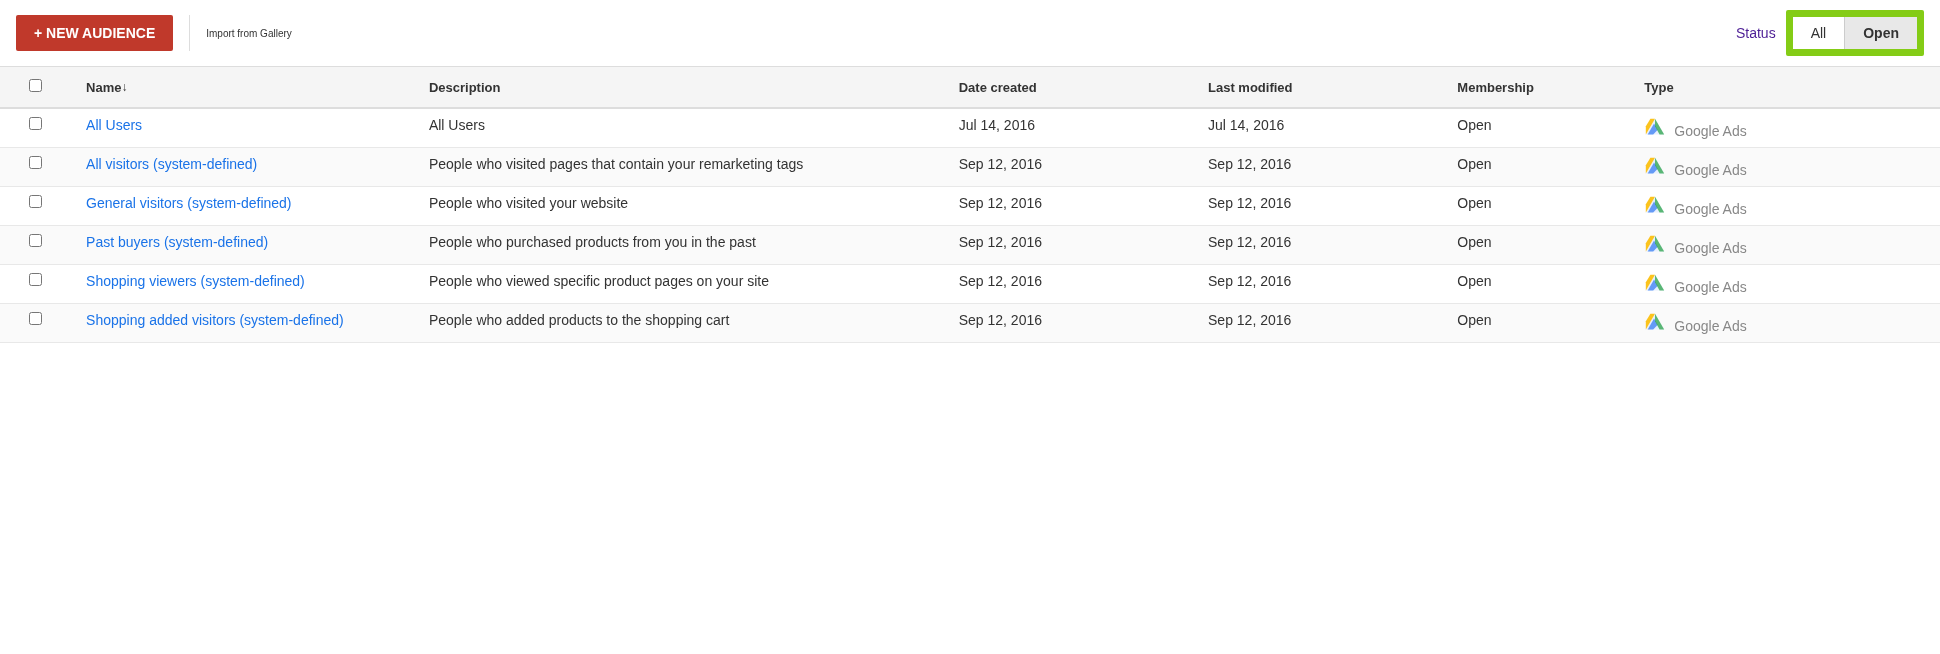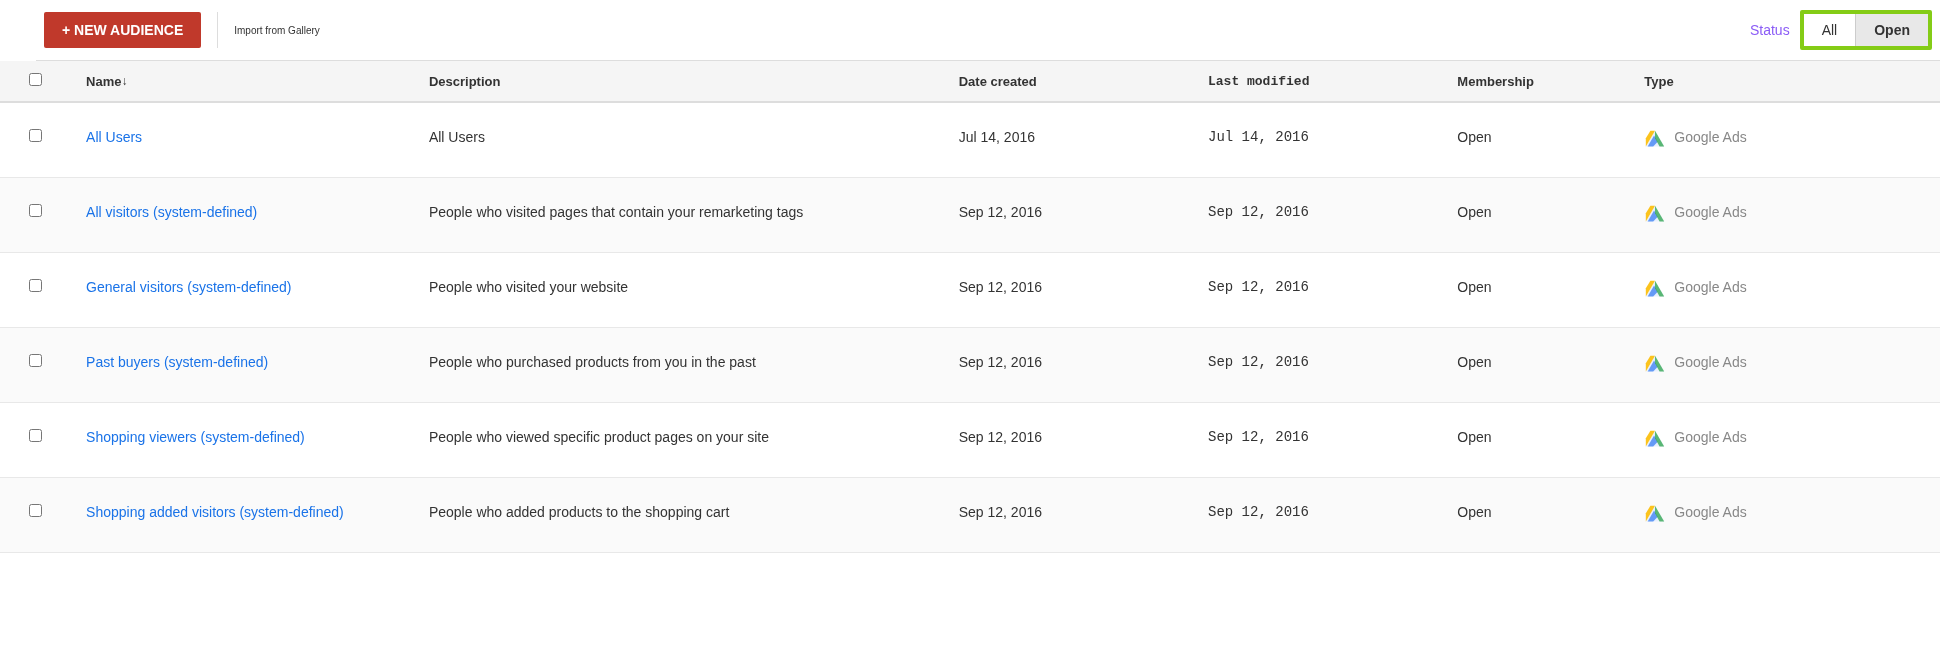--- a/index.html
+++ b/index.html
@@ -2,24 +2,23 @@
 <html><head>
   <meta charset="utf-8">
   <style>
     * { box-sizing: border-box; margin: 0; padding: 0; }
     body { font-family: Arial, sans-serif; font-size: 14px; background: #fff; color: #333; }
 
     
     .toolbar {
       display: flex;
       align-items: center;
-      padding: 10px 8px;
+      padding: 10px 16px;
       border-bottom: 1px solid #ddd;
       gap: 0;
-      margin-left: 36px;
     }
     .btn-new-audience {
       background: #c0392b;
       color: #fff;
       border: none;
       padding: 10px 18px;
       font-size: 14px;
       font-weight: bold;
       cursor: pointer;
       border-radius: 2px;
@@ -35,26 +34,26 @@
       font-size: 10px;
       color: #333;
       cursor: pointer;
       background: none;
       border: none;
       padding: 0;
     }
     .toolbar-spacer { flex: 1; }
     .status-label {
       font-size: 14px;
-      color: #8b5cf6;
+      color: #4c1d95;
       margin-right: 10px;
     }
     .status-buttons {
       display: flex;
-      border: 4px solid #84cc16;
+      border: 7px solid #84cc16;
       border-radius: 2px;
       overflow: hidden;
       justify-content: center;
     }
     .status-btn {
       padding: 8px 18px;
       font-size: 14px;
       cursor: pointer;
       background: #fff;
       border: none;
@@ -111,44 +110,44 @@
       display: flex;
       align-items: center;
     }
     .sort-arrow { color: #333; font-size: 12px; }
     tbody tr {
       border-bottom: 1px solid #e8e8e8;
     }
     tbody tr:nth-child(odd) { background: #fff; }
     tbody tr:nth-child(even) { background: #fafafa; }
     tbody td {
-      padding: 26px 16px;
+      padding: 8px 16px;
       font-size: 14px;
       vertical-align: top;
     }
     .checkbox-cell {
       width: 40px;
       text-align: center;
     }
     .audience-name {
       color: #1a73e8;
       cursor: pointer;
       text-decoration: none;
       font-size: 14px;
     }
     .col-name { width: 220px; }
     .col-desc { width: 340px; }
     .col-date { width: 160px; }
-    .col-modified { width: 160px; font-family: Liberation Mono, monospace; }
+    .col-modified { width: 160px; }
     .col-membership { width: 120px; }
     .col-type { width: 200px; }
 
     .type-cell {
       display: flex;
-      align-items: flex-start;
+      align-items: flex-end;
       gap: 8px;
       color: #888;
     }
 
     
     .google-ads-icon {
       width: 22px;
       height: 22px;
       flex-shrink: 0;
     }

